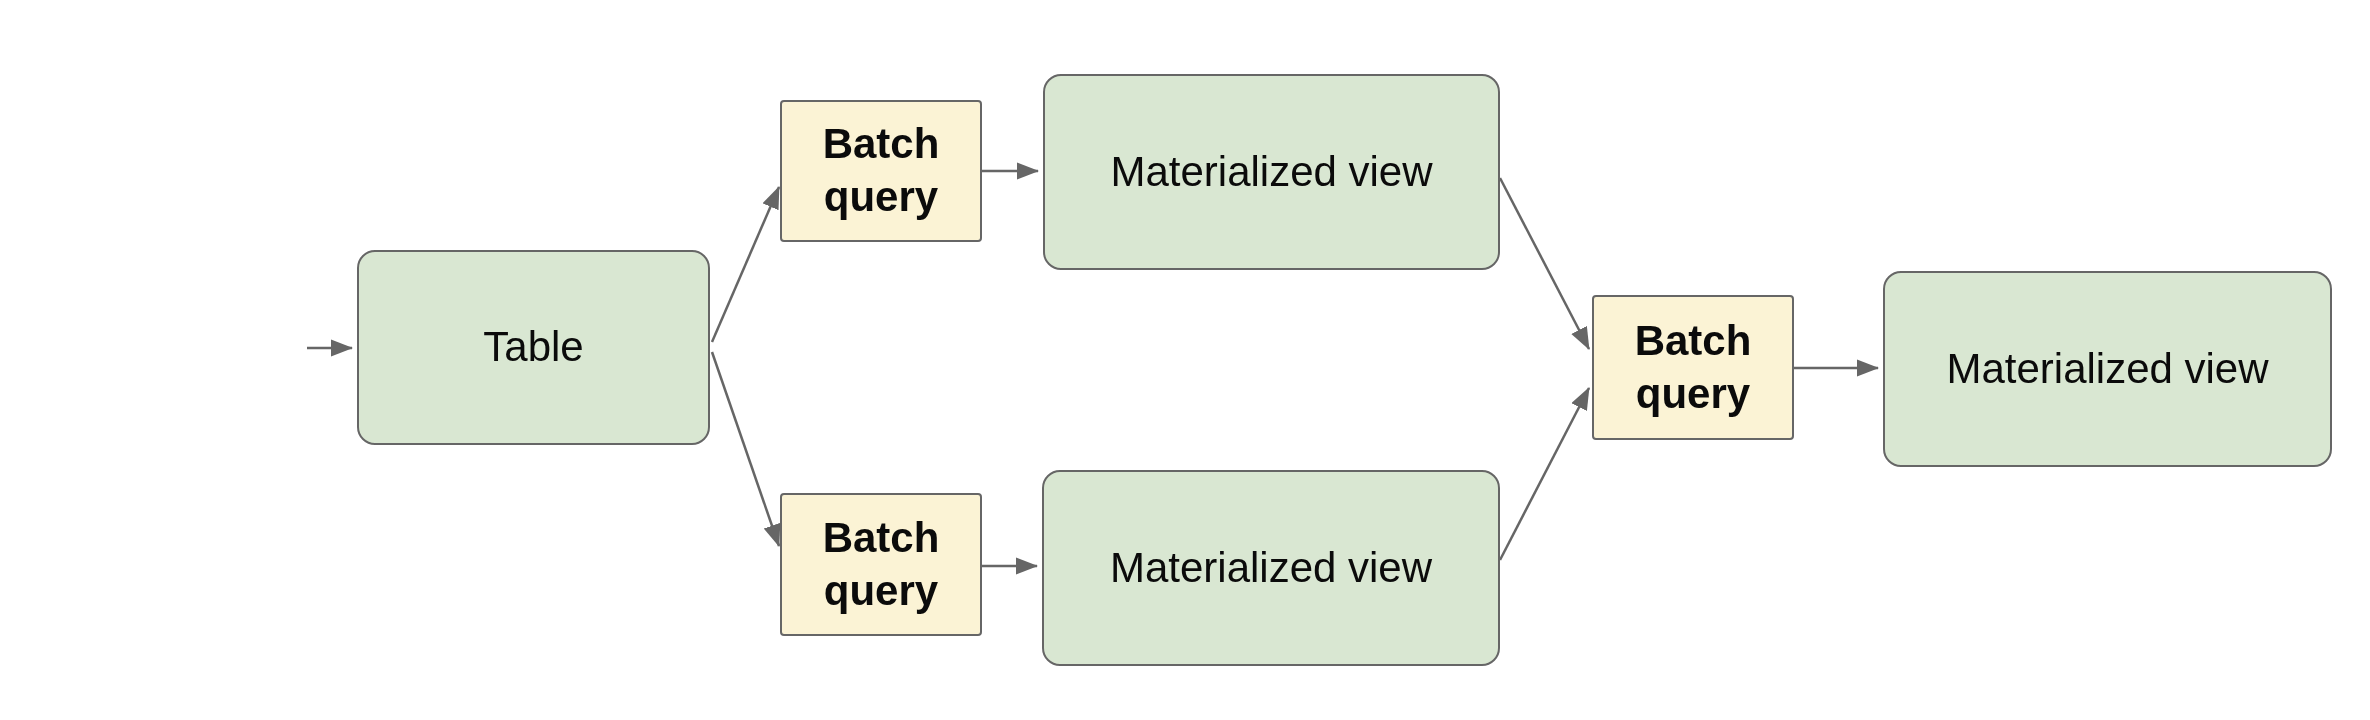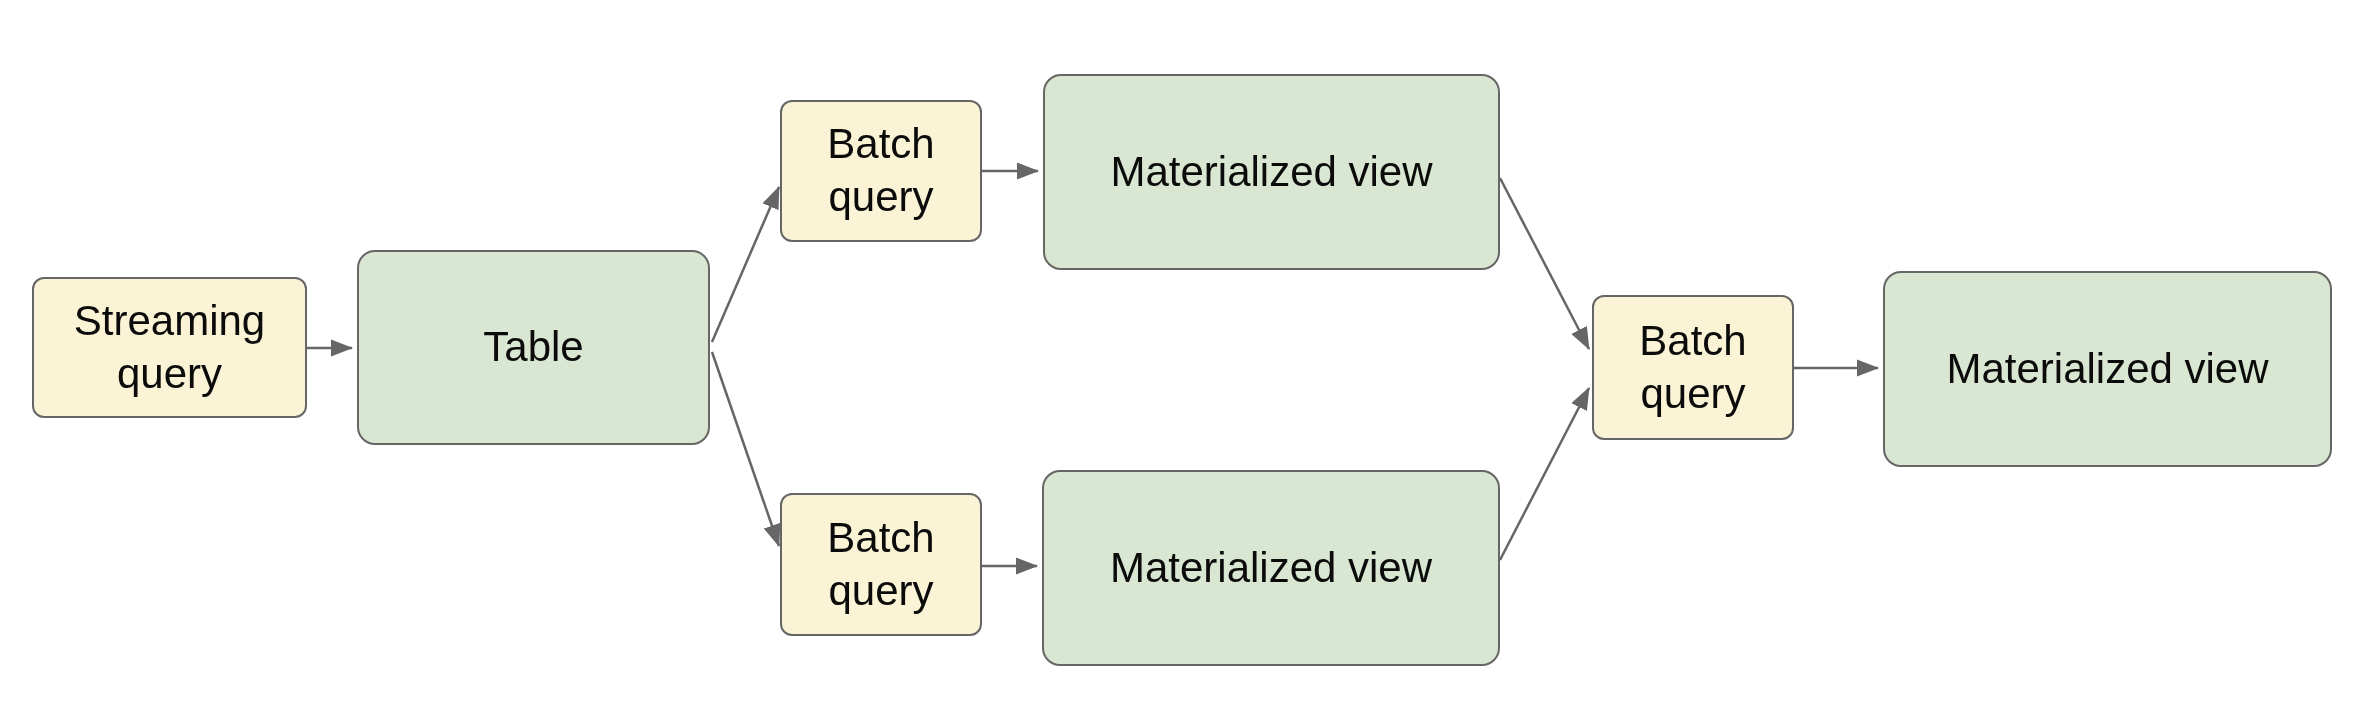--- a/index.html
+++ b/index.html
@@ -34,21 +34,22 @@
     align-items: center;
     justify-content: center;
     text-align: center;
     font-size: 42px;
     line-height: 1.26;
     color: #0b0b0b;
     padding: 4px 8px;
   }
   .node.query {
     background: #fbf3d5;
-    border-radius: 12px;
+    border-radius: 4px;
+    font-weight: bold;
   }
   .node.view {
     background: #d9e7d2;
     border-radius: 18px;
   }
   
   #n-streaming     { left: 32px;   top: 277px; width: 275px; height: 141px; }
   #n-table         { left: 357px;  top: 250px; width: 353px; height: 195px; }
   #n-batch-top     { left: 780px;  top: 100px; width: 202px; height: 142px; }
   #n-mv-top        { left: 1043px; top: 74px;  width: 457px; height: 196px; }
@@ -71,23 +72,20 @@
     <line x1="307" y1="348" x2="352" y2="348" marker-end="url(#arrow)"></line>
     <line x1="712" y1="342" x2="779" y2="187" marker-end="url(#arrow)"></line>
     <line x1="712" y1="352" x2="779" y2="546" marker-end="url(#arrow)"></line>
     <line x1="982" y1="171" x2="1038" y2="171" marker-end="url(#arrow)"></line>
     <line x1="982" y1="566" x2="1037" y2="566" marker-end="url(#arrow)"></line>
     <line x1="1500" y1="178" x2="1589" y2="349" marker-end="url(#arrow)"></line>
     <line x1="1500" y1="560" x2="1589" y2="388" marker-end="url(#arrow)"></line>
     <line x1="1794" y1="368" x2="1878" y2="368" marker-end="url(#arrow)"></line>
   </svg>
 
-  <div class="node query" id="n-streaming">
-    <span>Streaming query</span>
-  </div>
 
   <div class="node view" id="n-table">
     <span>Table</span>
   </div>
 
   <div class="node query" id="n-batch-top">
     <span>Batch query</span>
   </div>
 
   <div class="node view" id="n-mv-top">

